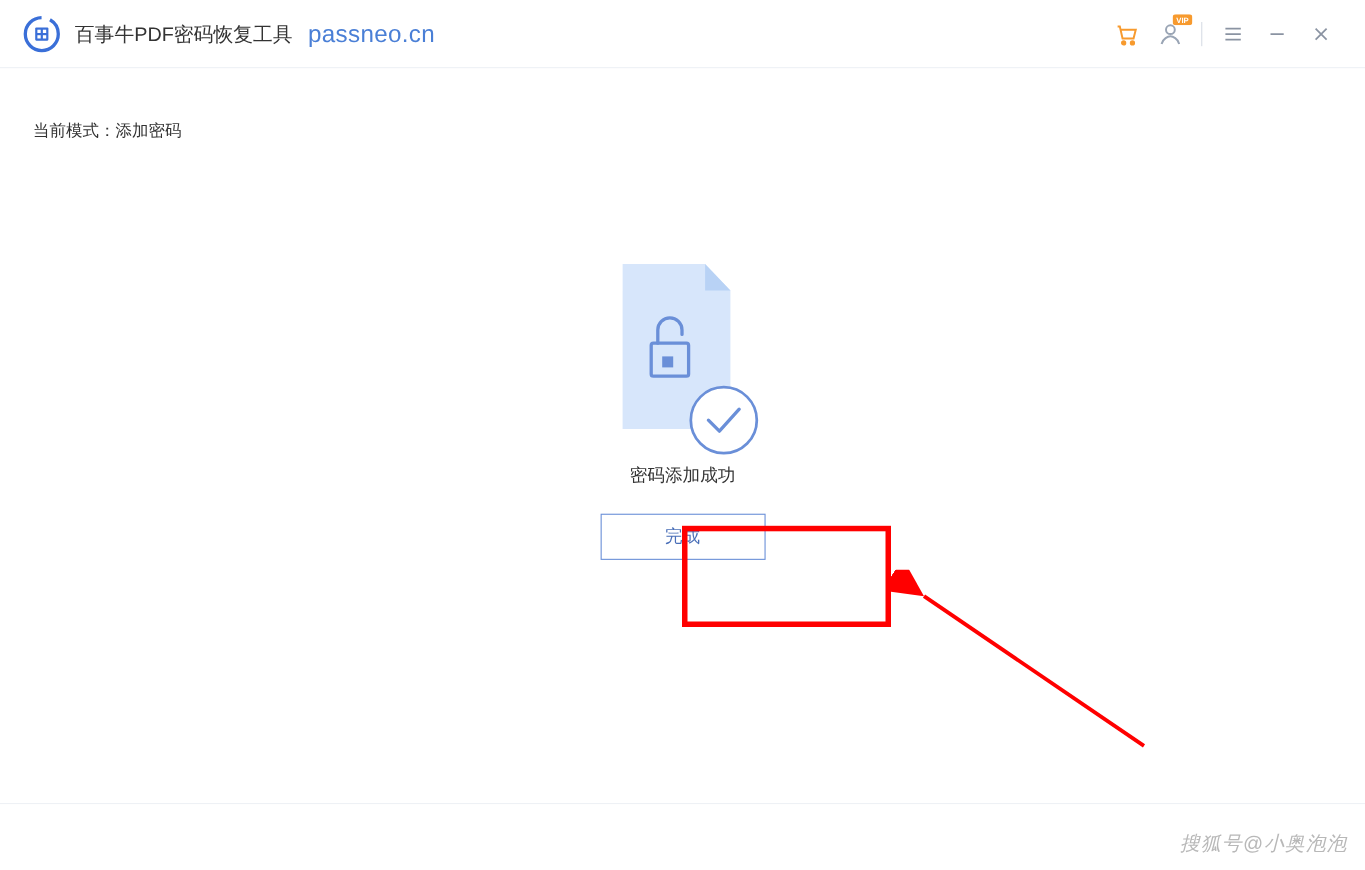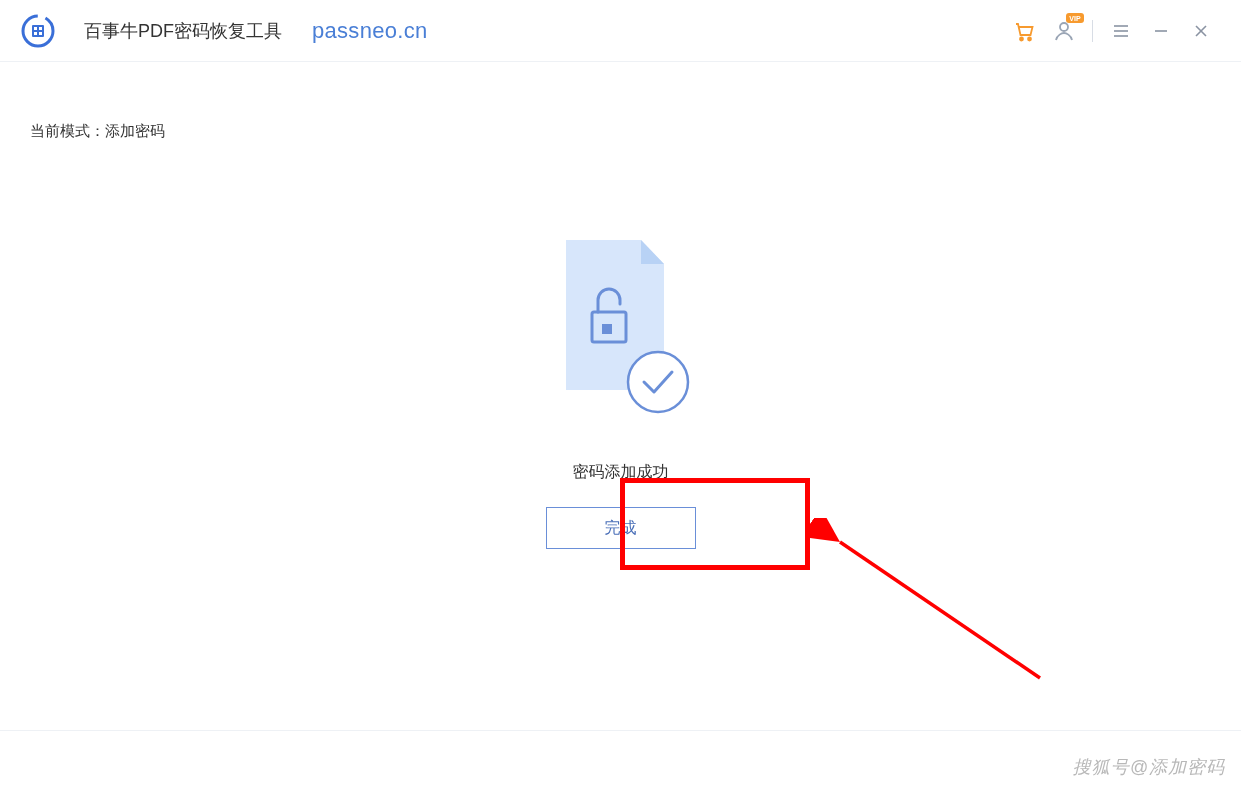--- a/index.html
+++ b/index.html
@@ -15,21 +15,21 @@
       height: 62px;
       display: flex;
       align-items: center;
       padding: 0 20px;
       border-bottom: 1px solid #eef1f5;
       justify-content: space-between;
     }
     .titlebar-left {
       display: flex;
       align-items: center;
-      gap: 28px;
+      gap: 12px;
     }
     .app-logo {
       width: 36px;
       height: 36px;
       display: flex;
       align-items: center;
       justify-content: center;
     }
     .app-title {
       font-size: 18px;
@@ -60,41 +60,40 @@
       height: 22px;
       background: #d8dde5;
       margin: 0 8px;
     }
     .content {
       position: relative;
       height: calc(100% - 62px);
     }
     .mode-label {
       position: absolute;
-      top: 60px;
+      top: 48px;
       left: 30px;
       font-size: 15px;
       color: #333333;
     }
     .center-area {
       position: absolute;
       top: 170px;
       left: 50%;
       transform: translateX(-50%);
       display: flex;
       flex-direction: column;
       align-items: center;
     }
     .file-illustration {
       position: relative;
       width: 150px;
       height: 190px;
     }
     .status-text {
-      margin-top: 40px;
       font-size: 16px;
       color: #333333;
     }
     .btn-row {
       margin-top: 24px;
       display: flex;
       gap: 30px;
     }
     .btn {
       width: 150px;
@@ -227,13 +226,13 @@
       <marker id="ah" markerWidth="12" markerHeight="12" refX="2" refY="6" orient="auto">
         <path d="M12 1 L2 6 L12 11 Z" fill="#ff0000"></path>
       </marker>
     </defs>
     <line x1="230" y1="160" x2="30" y2="24" stroke="#ff0000" stroke-width="3.5" marker-end="url(#ah)"></line>
   </svg>
 
   <div class="footer-line"></div>
 </div>
 
-<div class="watermark">搜狐号@添加密码</div>
+<div class="watermark">搜狐号@小奥泡泡</div>
 
 </body></html>

